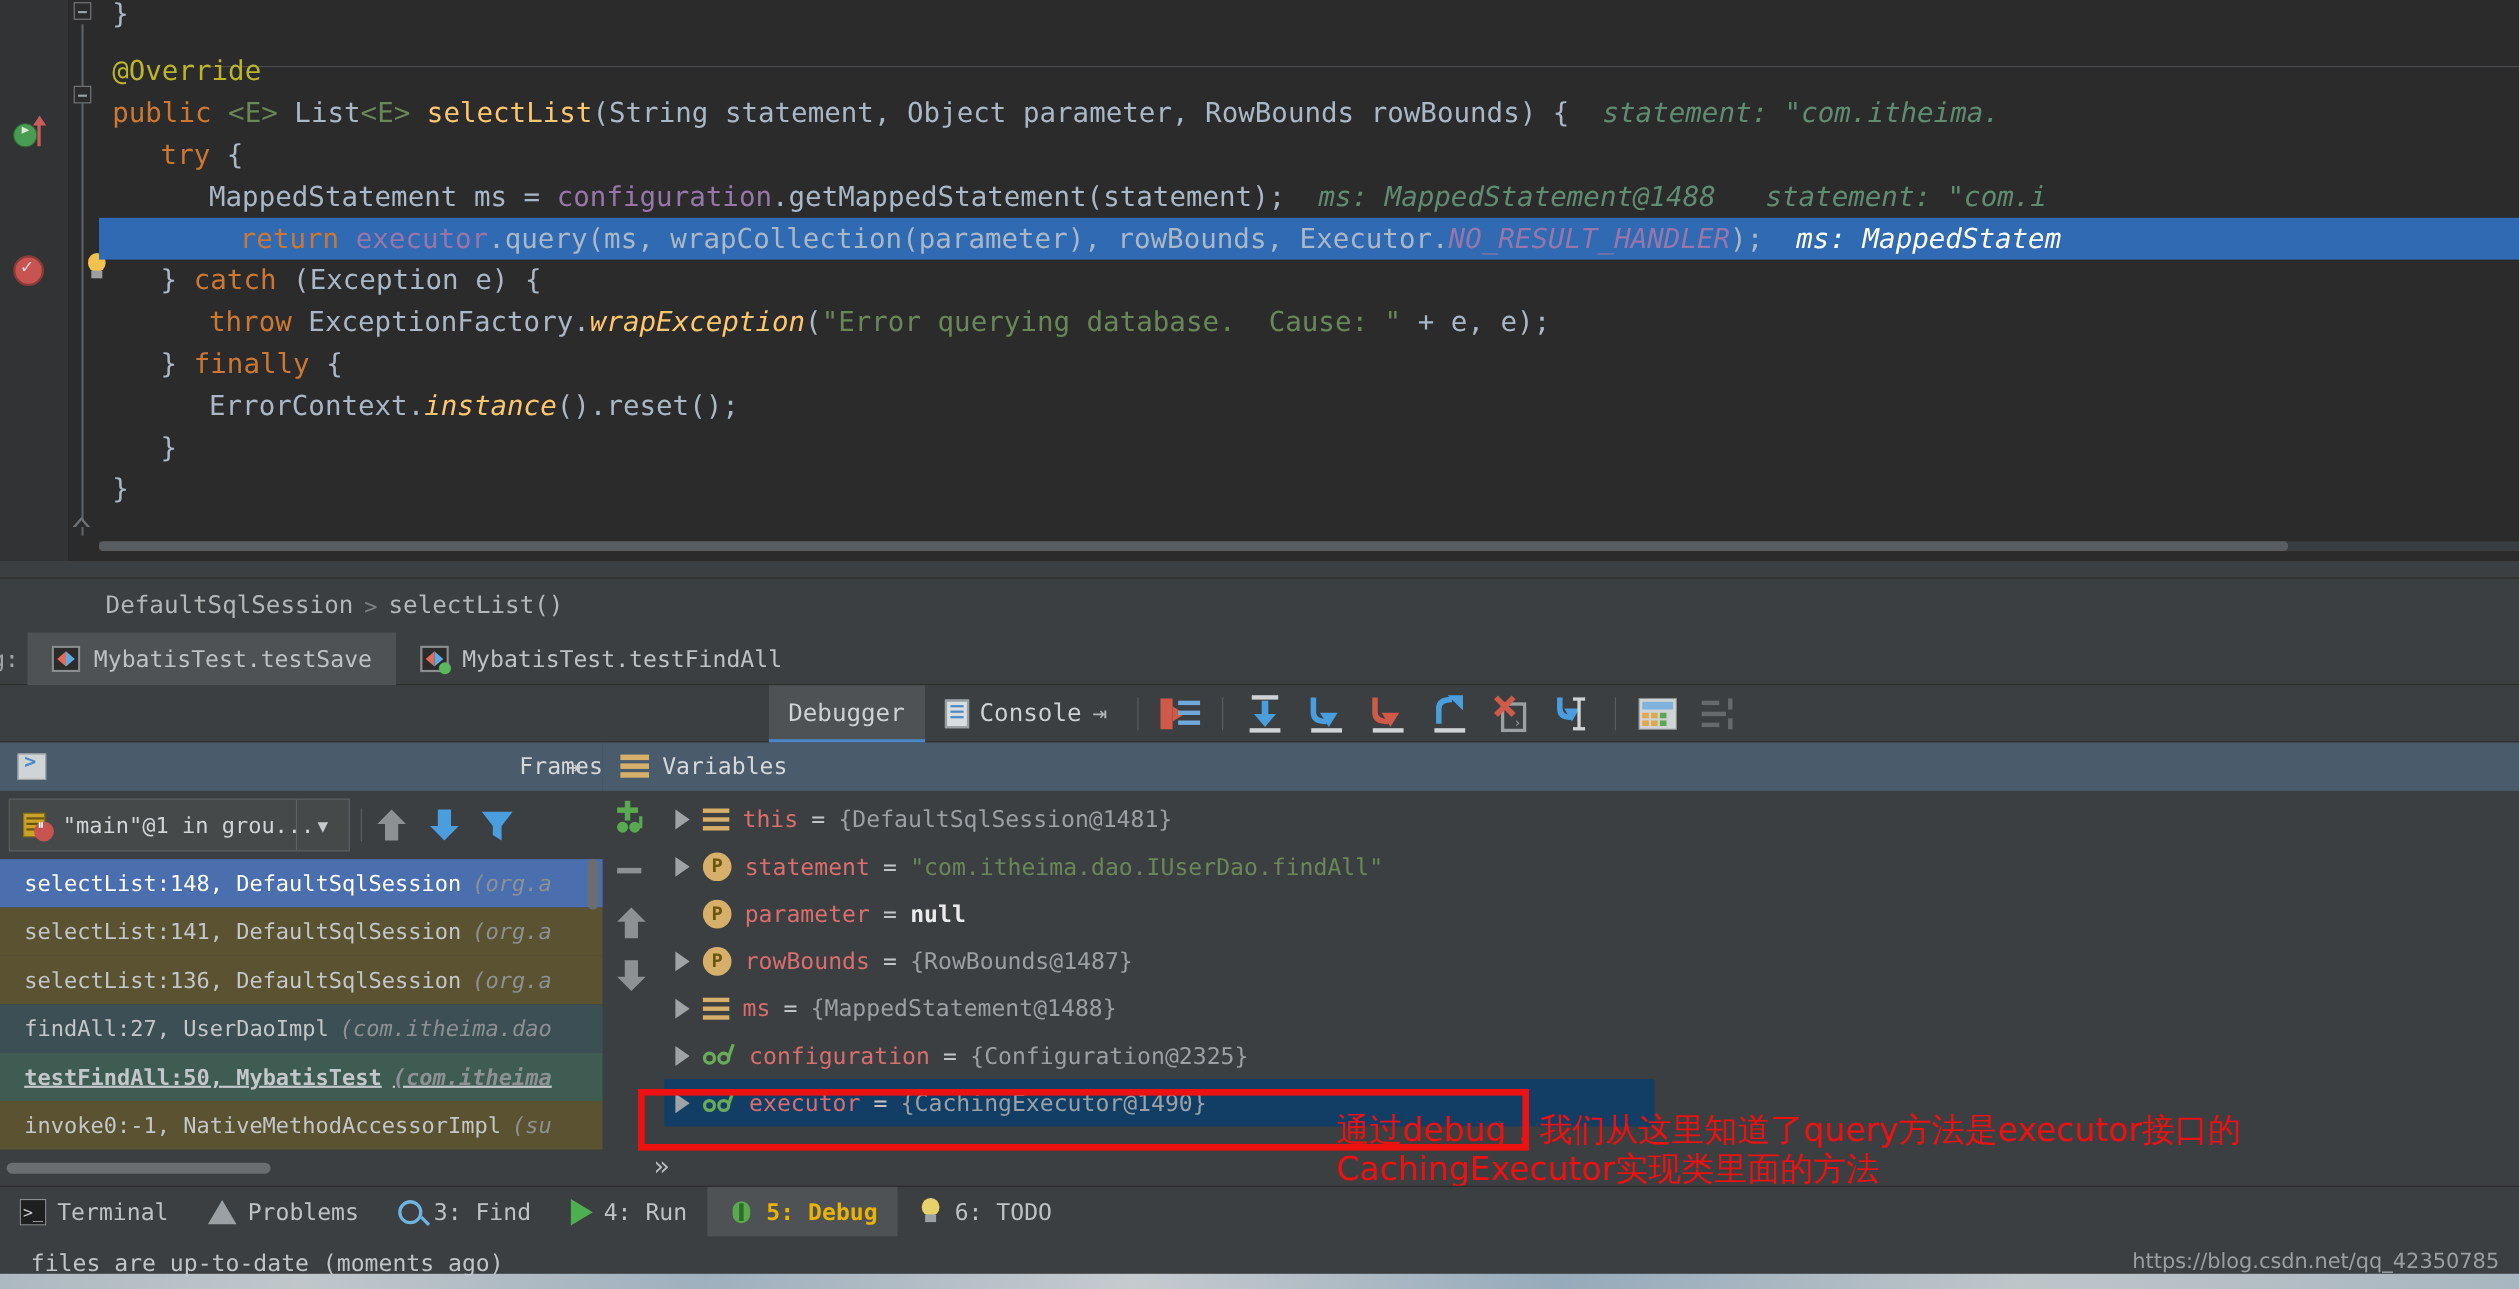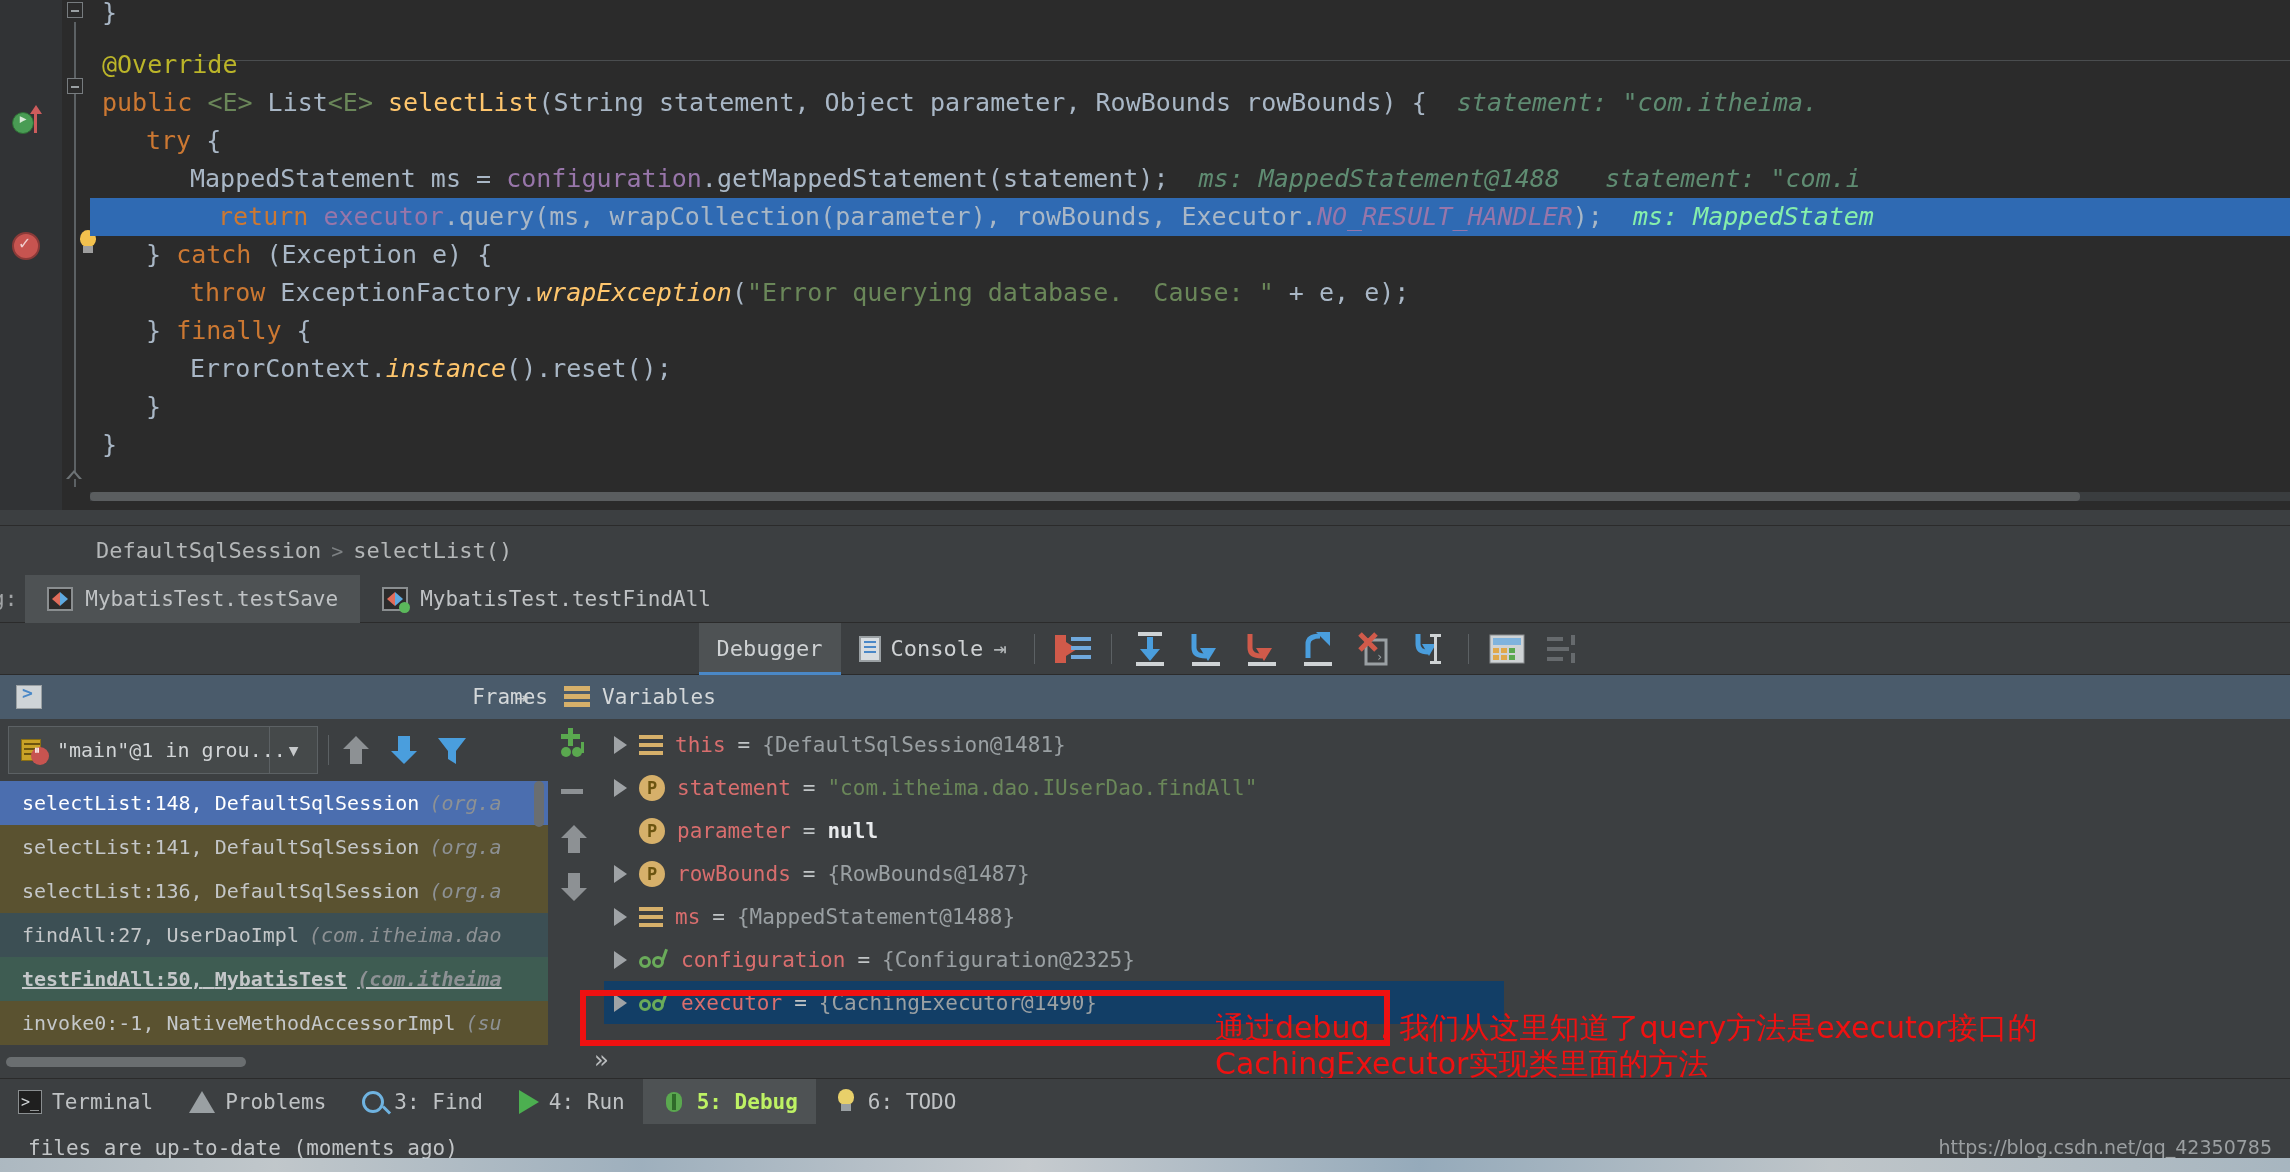--- a/index.html
+++ b/index.html
@@ -75,21 +75,21 @@
   .anno    { color:#bbb529; }
   .ident   { color:#a9b7c6; }
   .type    { color:#a9b7c6; }
   .gen     { color:#6a8759; }
   .mtd     { color:#ffc66d; }
   .fld     { color:#9876aa; }
   .str     { color:#6a8759; }
   .stat    { color:#9876aa; font-style:italic; }
   .ital    { color:#ffc66d; font-style:italic; }
   .hint    { color:#5f8c72; font-style:italic; }
-  .hint-hl { color:#86efac; font-style:italic; }
+  .hint-hl { color:#ffffff; font-style:italic; }
   .punc    { color:#a9b7c6; }
 
   
   .g-icon{ position:absolute; }
   .run-icon{
     left:12px; top:112px; width:22px; height:22px; border-radius:50%;
     background:#499c54; border:1px solid #2e6b34;
   }
   .run-icon:after{
     content:"▸"; position:absolute; left:5px; top:-5px; font-size:17px; color:#d9ead9;
@@ -340,21 +340,21 @@
   
   .twbar{
     position:absolute; left:0; top:1078px; width:2290px; height:46px;
     background:#3c3f41; display:flex; align-items:center;
     border-top:1px solid #2b2b2b;
   }
   .tw{
     height:46px; display:flex; align-items:center; gap:10px; padding:0 18px;
     font-size:21px; color:#bfc2c4; font-family:"DejaVu Sans Mono", monospace;
   }
-  .tw.active{ background:#4e5254; color:#bef264; font-weight:bold;align-items:center; }
+  .tw.active{ background:#4e5254; color:#eab308; font-weight:bold;align-items:center; }
   .term-icon{ width:24px;height:24px;background:#1f1f1f;border:1px solid #8a8e90;color:#cfd3d5;font-size:15px;display:flex;align-items:center;justify-content:center;}
   .warn-icon{ width:0;height:0;border-left:13px solid transparent;border-right:13px solid transparent;border-bottom:22px solid #9aa0a3;}
   .find-icon{ width:22px;height:22px;border-radius:50%;border:3px solid #6fb3e0; position:relative;}
   .find-icon:after{content:"";position:absolute;right:-7px;bottom:-5px;width:3px;height:10px;background:#6fb3e0;transform:rotate(-45deg);}
   .run-tri{ width:0;height:0;border-top:12px solid transparent;border-bottom:12px solid transparent;border-left:20px solid #4caf50;}
   .bug-icon{ width:26px;height:24px;position:relative;}
   .bug-icon .body{position:absolute;left:5px;top:2px;width:16px;height:20px;border-radius:8px;background:#5aa84f;}
   .bug-icon .body:after{content:"";position:absolute;left:6px;top:2px;width:4px;height:16px;background:#2f6b2a;}
   .todo-icon{ width:24px;height:26px;position:relative;}
   .todo-icon .bb{position:absolute;left:4px;top:0;width:16px;height:16px;border-radius:50% 50% 45% 45%;background:#e8d06a;}

